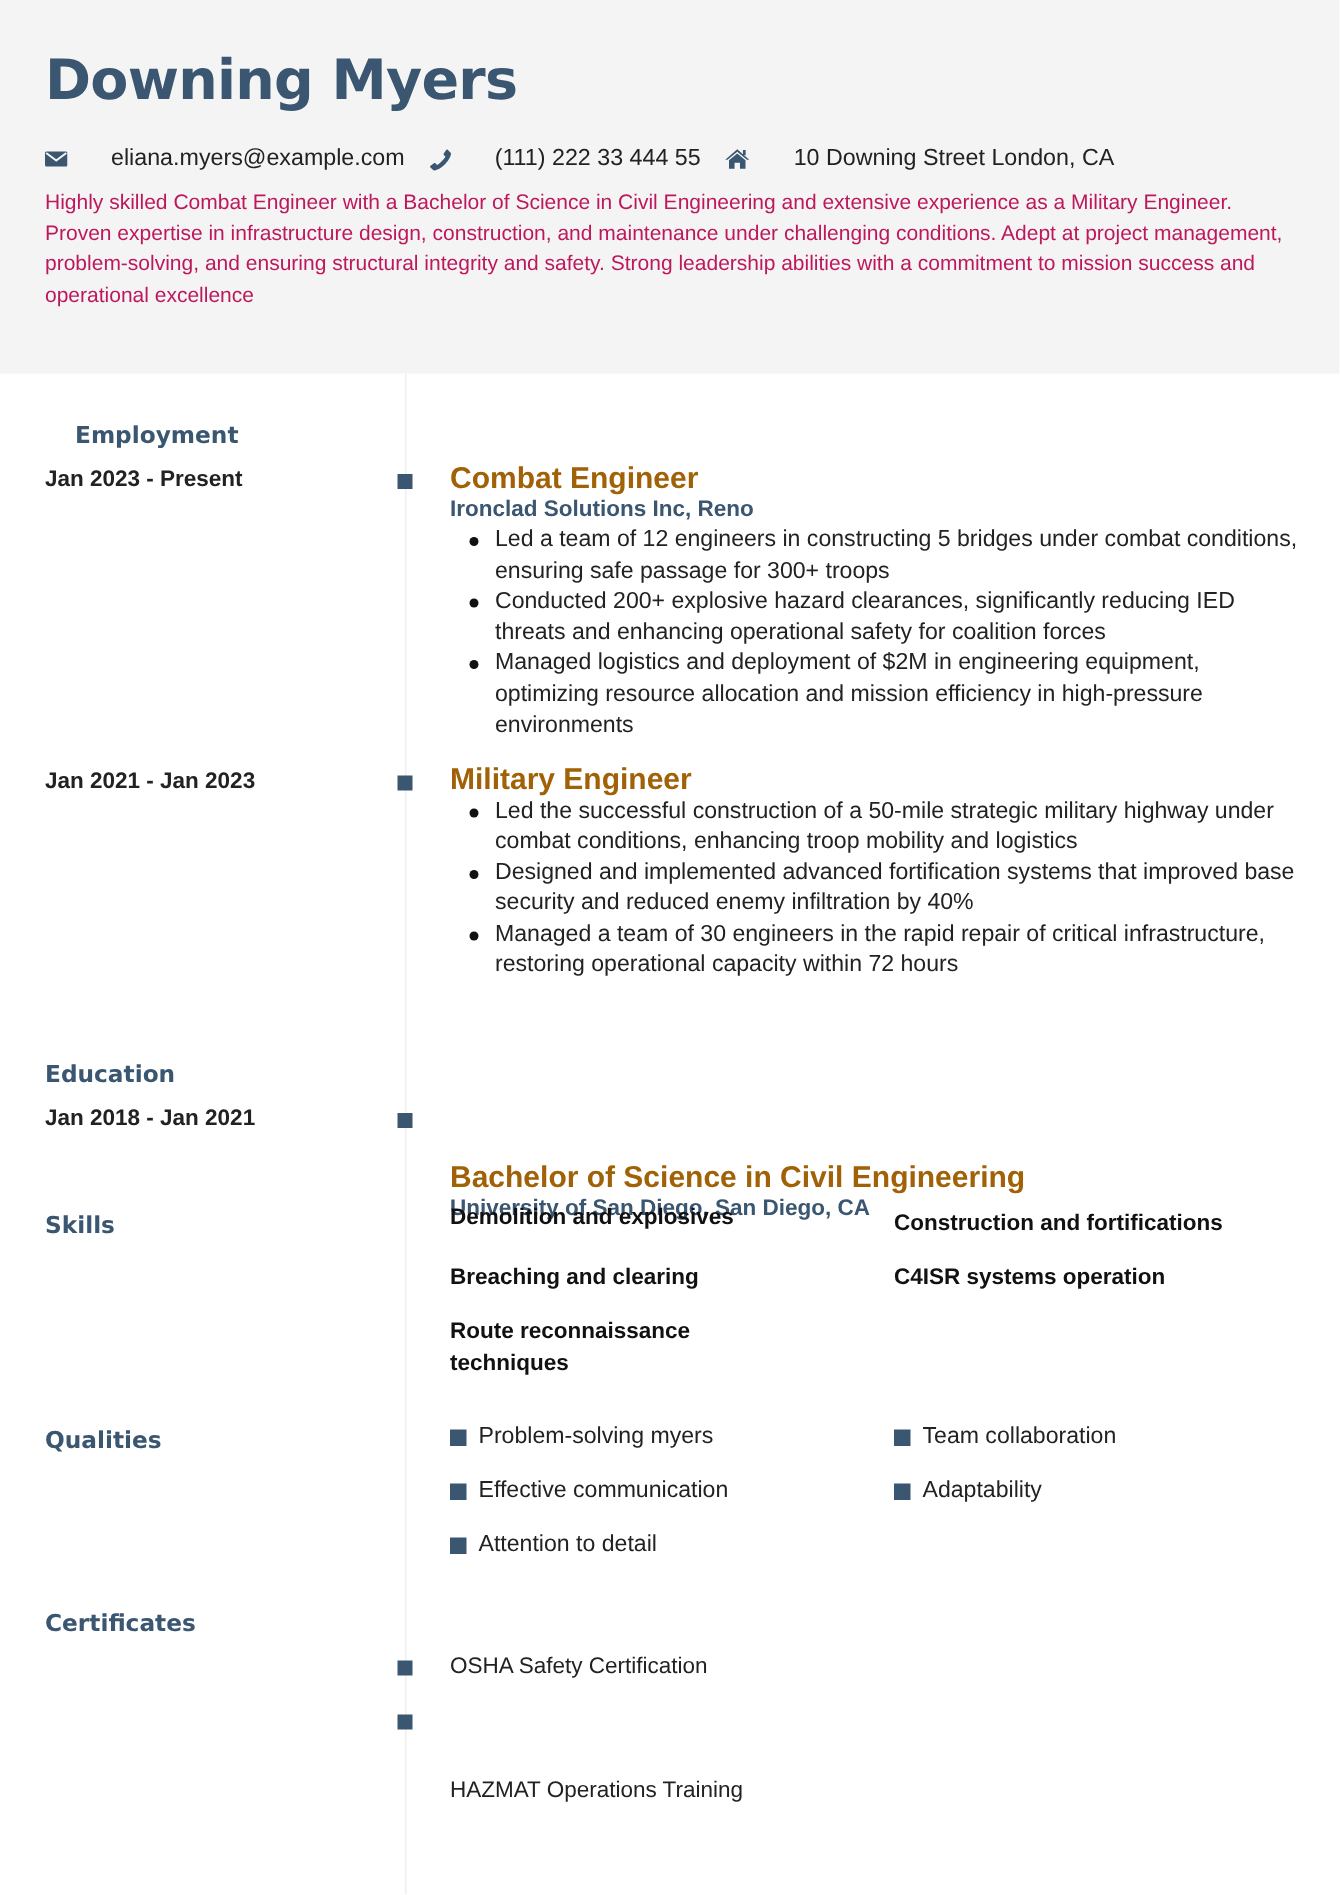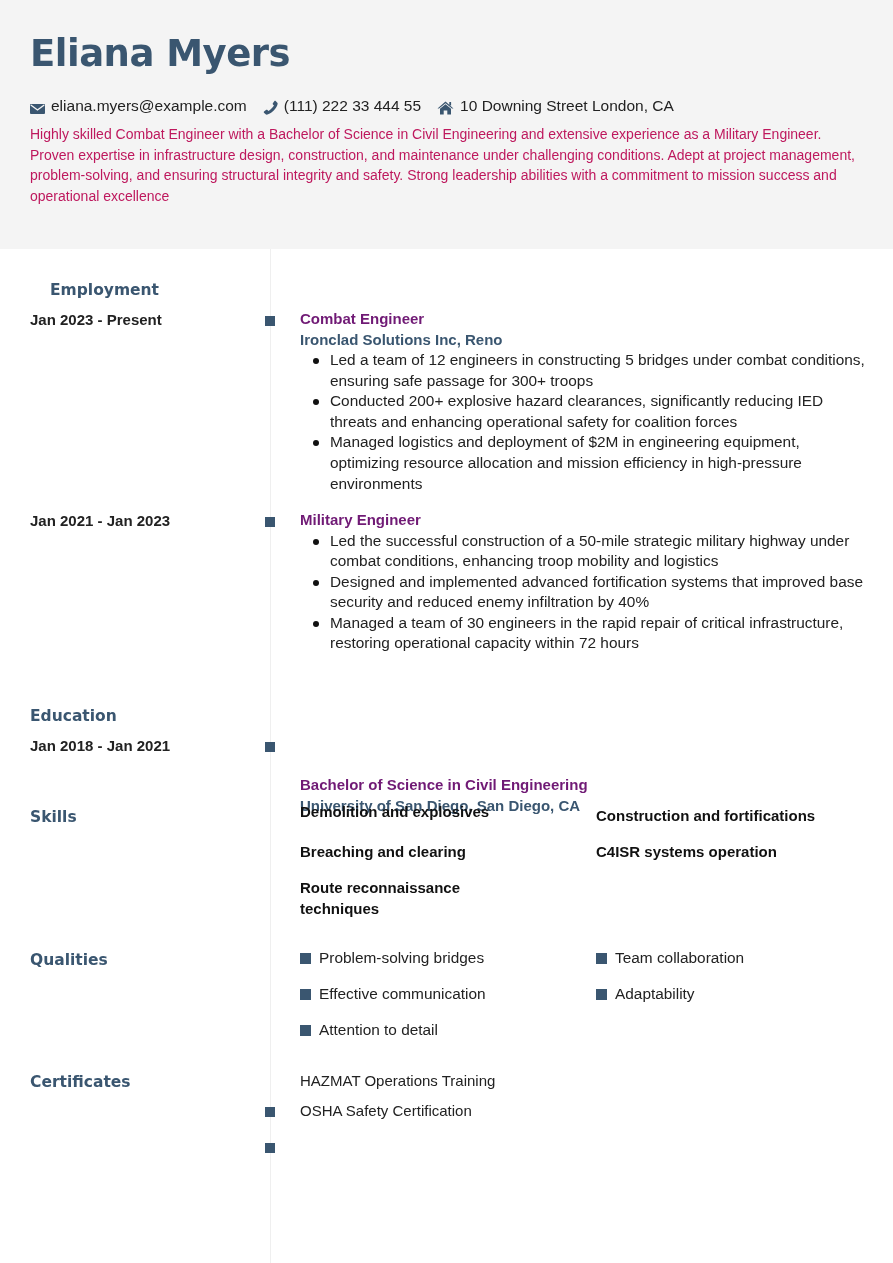--- a/index.html
+++ b/index.html
@@ -1,46 +1,46 @@
 <!DOCTYPE html>
 <html><head>
 <meta charset="utf-8">
 <style>
   * { box-sizing: border-box; margin: 0; padding: 0; }
   html, body { width: 893px; height: 1263px; background: #ffffff; overflow: hidden; }
   body { font-family: "Liberation Sans", "DejaVu Sans", sans-serif; color: #222; position: relative; }
   .header { background: #f4f4f4; height: 249px; padding: 32px 30px 0 30px; }
   .name { font-family: "DejaVu Sans", sans-serif; font-weight: bold; font-size: 37px; color: #3a5670; letter-spacing: -0.5px; line-height: 44px; }
   .contact { display: flex; align-items: center; margin-top: 20px; font-size: 15.5px; color: #222; height: 20px; }
-  .contact-item { display: flex; align-items: flex-end; margin-right: 16px; }
+  .contact-item { display: flex; align-items: center; margin-right: 16px; gap: 23px; }
   .contact-item svg { margin-right: 6px; }
   .summary { margin-top: 8px; font-size: 14px; line-height: 20.7px; color: #be185d; width: 835px; }
 
   .divider { position: absolute; left: 270px; top: 249px; width: 1px; height: 1014px; background: #efefef; }
 
   .section-title { position: absolute; left: 30px; font-family: "DejaVu Sans", sans-serif; font-weight: bold; font-size: 15.5px; color: #3a5670; }
   .date { position: absolute; left: 30px; font-weight: bold; font-size: 15px; color: #222; }
   .marker { position: absolute; left: 265px; width: 10px; height: 10px; background: #3a5670; }
   .entry { position: absolute; left: 300px; width: 570px; }
-  .entry-title { font-weight: bold; font-size: 15px; color: #701a75; line-height: 20.5px; }
+  .entry-title { font-weight: bold; font-size: 20px; color: #a16207; line-height: 20.5px; }
   .entry-sub { font-weight: bold; font-size: 15px; color: #3a5670; line-height: 20.5px; }
   .bullets { list-style: none; margin-top: 0; }
   .bullets li { position: relative; padding-left: 30px; font-size: 15.4px; line-height: 20.6px; color: #222; }
   .bullets li::before { content: ""; position: absolute; left: 13px; top: 8px; width: 6px; height: 6px; border-radius: 50%; background: #111; }
 
   .skill { position: absolute; font-weight: bold; font-size: 15px; color: #111; line-height: 20.5px; width: 240px; }
   .quality { position: absolute; display: flex; align-items: center; font-size: 15.4px; color: #222; }
   .quality .sq { width: 11px; height: 11px; background: #3a5670; margin-right: 8px; }
   .cert { position: absolute; left: 300px; font-weight: normal; font-size: 15px; color: #222; }
 </style>
 </head>
 <body>
 
 <div class="header">
-  <div class="name">Eliana Myers</div>
+  <div class="name">Downing Myers</div>
   <div class="contact">
     <div class="contact-item">
       <svg width="15" height="12" viewBox="0 0 15 12">
           <rect x="0" y="1" width="15" height="10" rx="1" fill="#3a5670"></rect>
           <path d="M0.8 2 L7.5 7 L14.2 2" stroke="#f4f4f4" stroke-width="1.4" fill="none"></path>
         </svg>
       <span>eliana.myers@example.com</span>
     </div>
     <div class="contact-item">
       <svg width="15" height="15" viewBox="0 0 16 16">
@@ -98,21 +98,21 @@
 <div class="section-title" style="top:808px;">Skills</div>
 <div class="skill" style="left:300px; top:802px;">Demolition and explosives</div>
 <div class="skill" style="left:596px; top:806px; width:270px;">Construction and fortifications</div>
 <div class="skill" style="left:300px; top:842px;">Breaching and clearing</div>
 <div class="skill" style="left:596px; top:842px; width:270px;">C4ISR systems operation</div>
 <div class="skill" style="left:300px; top:878px; width:200px;">Route reconnaissance techniques</div>
 
 <div class="section-title" style="top:951px;">Qualities</div>
 <div class="quality" style="left:300px; top:949px;">
   <span class="sq"></span>
-    <span>Problem-solving bridges</span>
+    <span>Problem-solving myers</span>
 </div>
 <div class="quality" style="left:596px; top:949px;">
   <span class="sq"></span>
     <span>Team collaboration</span>
 </div>
 <div class="quality" style="left:300px; top:985px;">
   <span class="sq"></span>
     <span>Effective communication</span>
 </div>
 <div class="quality" style="left:596px; top:985px;">
@@ -121,13 +121,13 @@
 </div>
 <div class="quality" style="left:300px; top:1021px;">
   <span class="sq"></span>
     <span>Attention to detail</span>
 </div>
 
 <div class="section-title" style="top:1073px;">Certificates</div>
 <div class="marker" style="top:1107px;"></div>
 <div class="cert" style="top:1102px;">OSHA Safety Certification</div>
 <div class="marker" style="top:1143px;"></div>
-<div class="cert" style="top:1072px;">HAZMAT Operations Training</div>
+<div class="cert" style="top:1185px;">HAZMAT Operations Training</div>
 
 </body></html>

